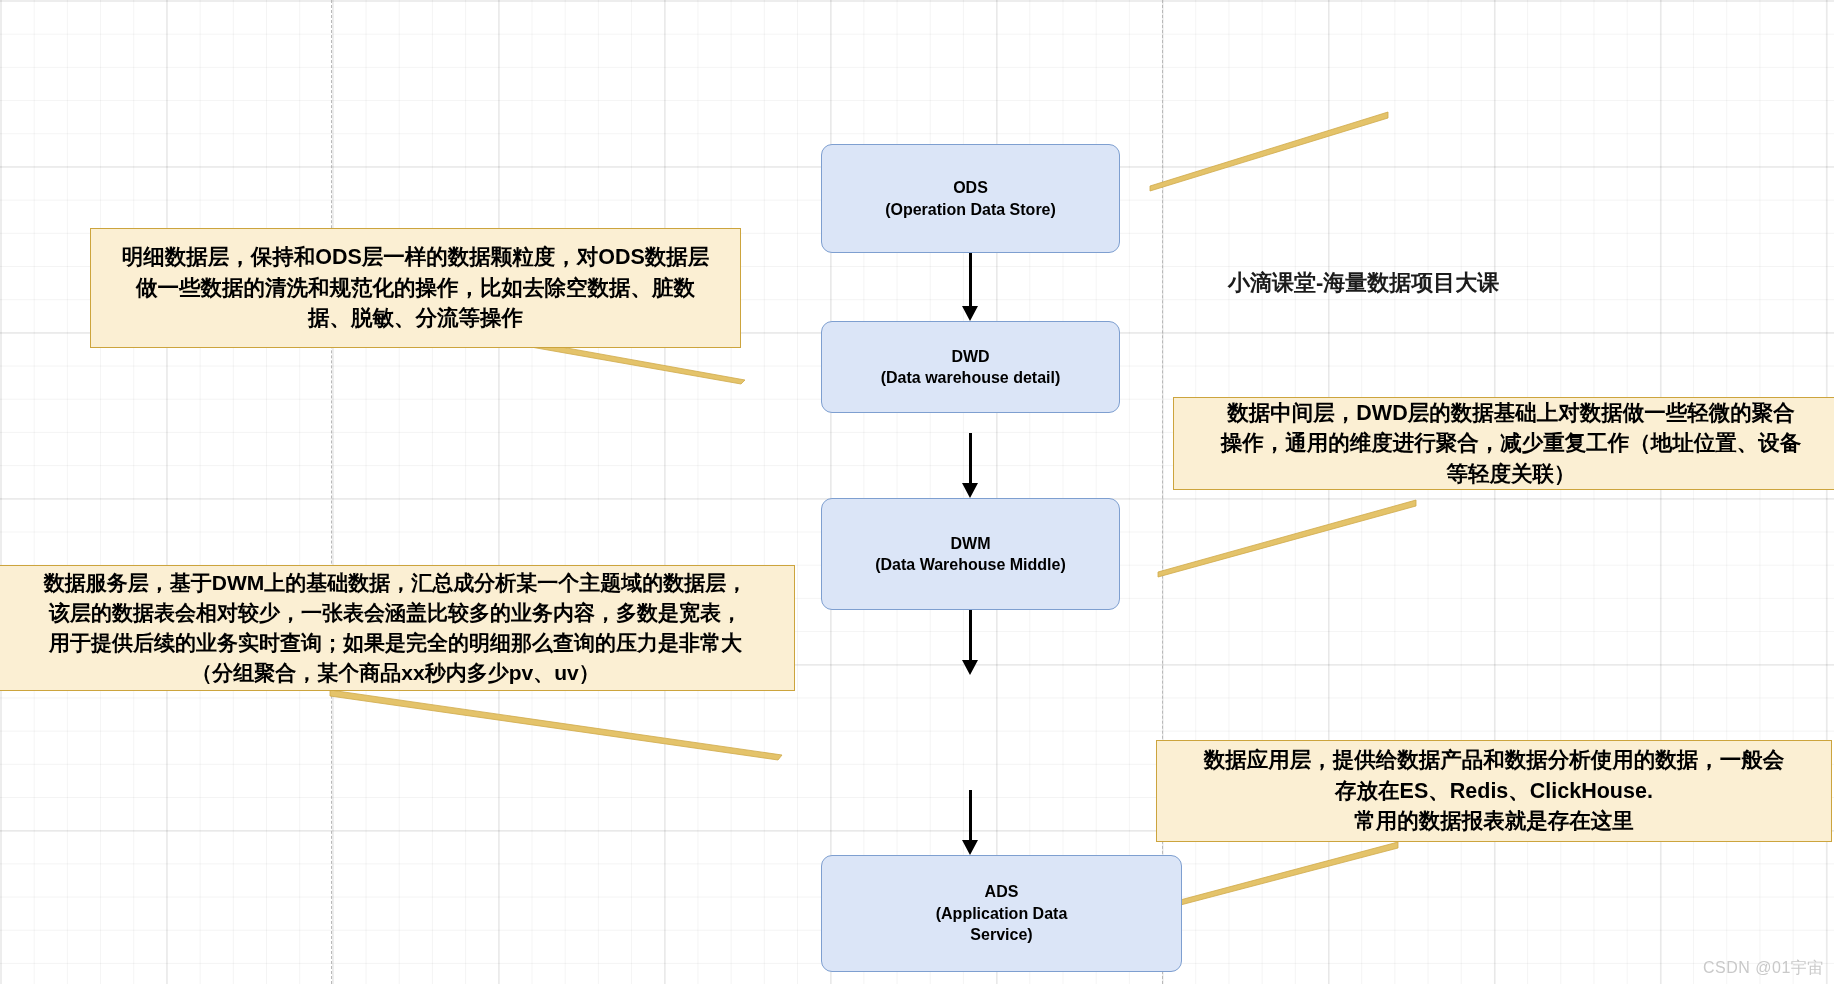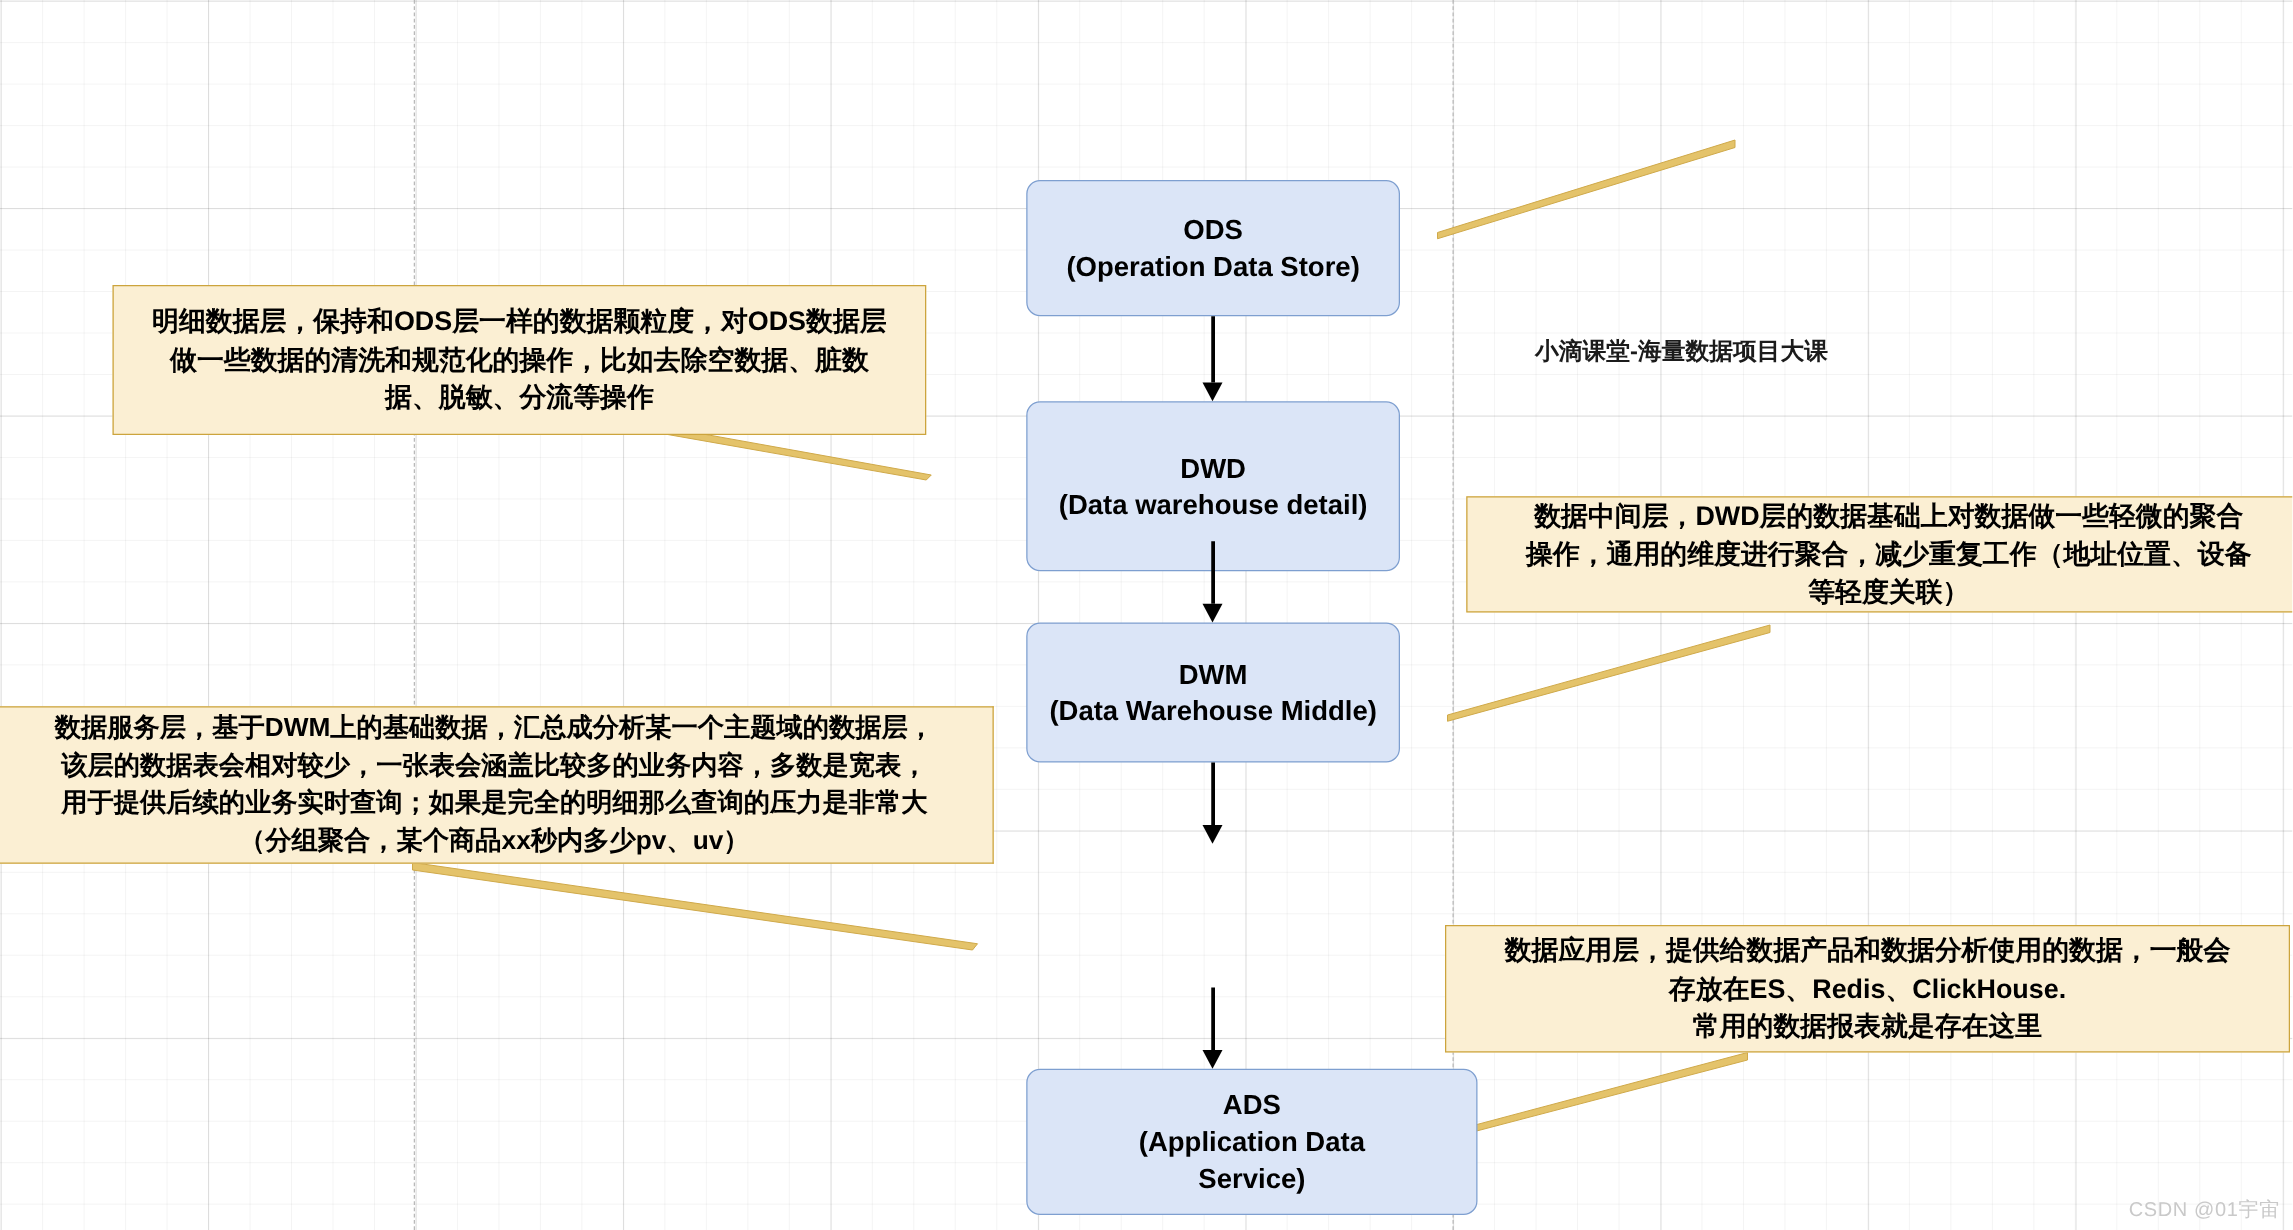--- a/index.html
+++ b/index.html
@@ -47,21 +47,21 @@
     box-sizing: border-box;
     background: #dbe5f7;
     border: 1.6px solid #7e9fd0;
     border-radius: 11px;
     display: flex;
     align-items: center;
     justify-content: center;
     text-align: center;
     color: #000000;
     font-weight: bold;
-    font-size: 22px;
+    font-size: 16px;
     line-height: 1.34;
     padding: 21px 10px;
     white-space: pre-line;
   }
 
   
   .arrow {
     position: absolute;
     width: 22px;
     pointer-events: none;
@@ -112,21 +112,21 @@
     position: absolute;
     pointer-events: none;
     overflow: visible;
   }
 
   
   .plain-label {
     position: absolute;
     color: #1b1b1b;
     font-weight: bold;
-    font-size: 19px;
+    font-size: 22px;
     white-space: nowrap;
   }
 
   .watermark {
     position: absolute;
     color: #c9c9c9;
     font-size: 16px;
     letter-spacing: 0.5px;
     white-space: nowrap;
   }
@@ -155,21 +155,21 @@
     <polygon points="0,0 452,65 448,70 0,6" fill="#e4c36a" stroke="#cfa94a" stroke-width="0.8"></polygon>
   </svg>
 
   <svg class="leader" style="left:1150px; top:842px; width:250px; height:78px;" viewBox="0 0 250 78">
     <polygon points="248,0 0,66 0,71 248,6" fill="#e4c36a" stroke="#cfa94a" stroke-width="0.8"></polygon>
   </svg>
 
   <div class="flow-box" style="left:821px; top:144px; width:299px; height:109px;">ODS
 (Operation Data Store)</div>
 
-  <div class="flow-box" style="left:821px; top:321px; width:299px; height:136px;">DWD
+  <div class="flow-box" style="left:821px; top:321px; width:299px; height:92px;">DWD
 (Data warehouse detail)</div>
 
   <div class="flow-box" style="left:821px; top:498px; width:299px; height:112px;">DWM
 (Data Warehouse Middle)</div>
 
 
   <div class="flow-box" style="left:821px; top:855px; width:361px; height:117px;">ADS
 (Application Data
 Service)</div>
 

